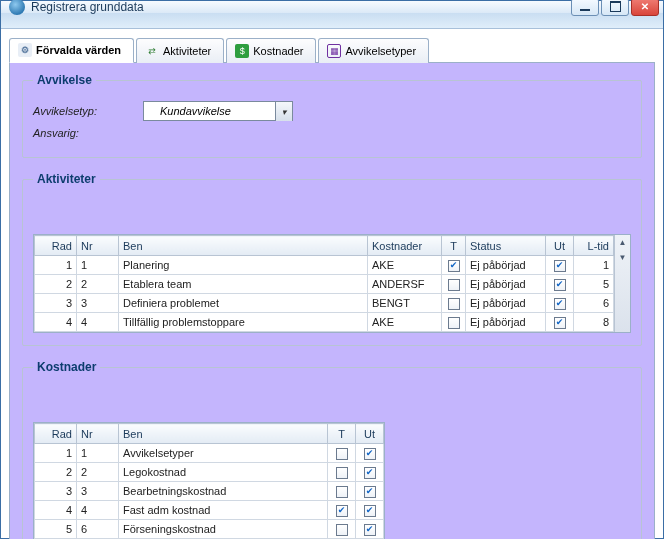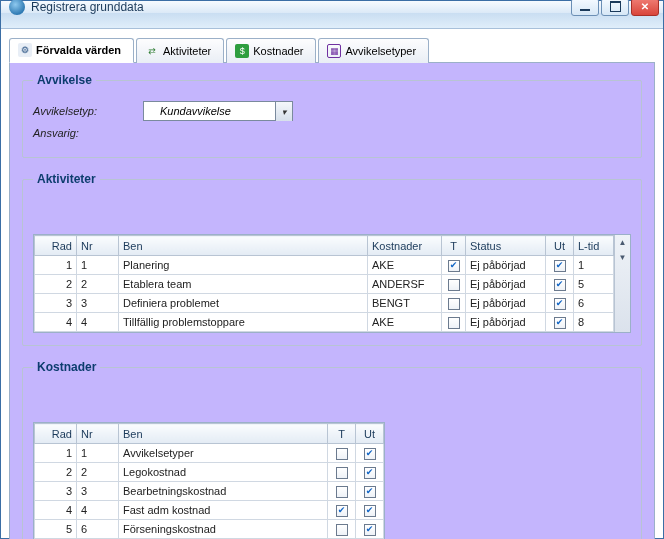--- a/index.html
+++ b/index.html
@@ -28,21 +28,21 @@
   .combo .arrow { position:absolute; right:0; top:0; width:17px; height:19px; border-left:1px solid #7a8a9d; background:linear-gradient(to bottom,#f4f7fb,#d7e0eb); display:flex; align-items:center; justify-content:center;}
   .combo .arrow::after{content:'▾'; font-size:9px; color:#333;}
   .grid-wrap { border:1px solid #9bb0c8; background:#fff;margin-top:40px; }
   table { border-collapse:collapse; width:100%; table-layout:fixed; }
   th { background:linear-gradient(to bottom,#fafcfe,#e3ebf4); border:1px solid #b8c4d3; padding:3px 4px; font-weight:normal; text-align:left; color:#1b3a5a; height:20px;}
   td { border:1px solid #d0d8e2; padding:2px 4px; height:19px; background:#fff; color:#222; white-space:nowrap; overflow:hidden;}
   td.rownum, th.rownum { text-align:right; width:40px; }
   .chk { width:12px; height:12px; border:1px solid #6b7a8e; background:linear-gradient(to bottom,#fff,#eef2f7); display:inline-flex; align-items:center; justify-content:center; font-size:9px; color:#1a5d1a; vertical-align:middle;}
   .chk.checked::after{content:'✔'; line-height:1; color:#1467c6;}
   td.center, th.center{ text-align:center; }
-  td.right, th.right { text-align:left; }
+  td.right, th.right { text-align:right; }
   .scrollcol { width:16px; background:linear-gradient(to bottom,#eef2f7,#dbe2ec); border-left:1px solid #b8c4d3;}
   .scrollcol .up,.scrollcol .down{height:15px;display:flex;align-items:center;justify-content:center;font-size:8px;color:#4a5a70;}
   .bottom-btns { display:flex; justify-content:flex-end; gap:6px; margin-top:20px; padding-right:2px;}
   .btn { border:1px solid #8a99ad; border-radius:3px; background:linear-gradient(to bottom,#fdfdfe,#e6ebf2); padding:3px 10px; cursor:default; }
   .btn.icon-only{ padding:3px 5px;}
   .akt-wrap{display:flex;}
   .akt-wrap table{flex:1;}
 </style>
 </head>
 <body>

